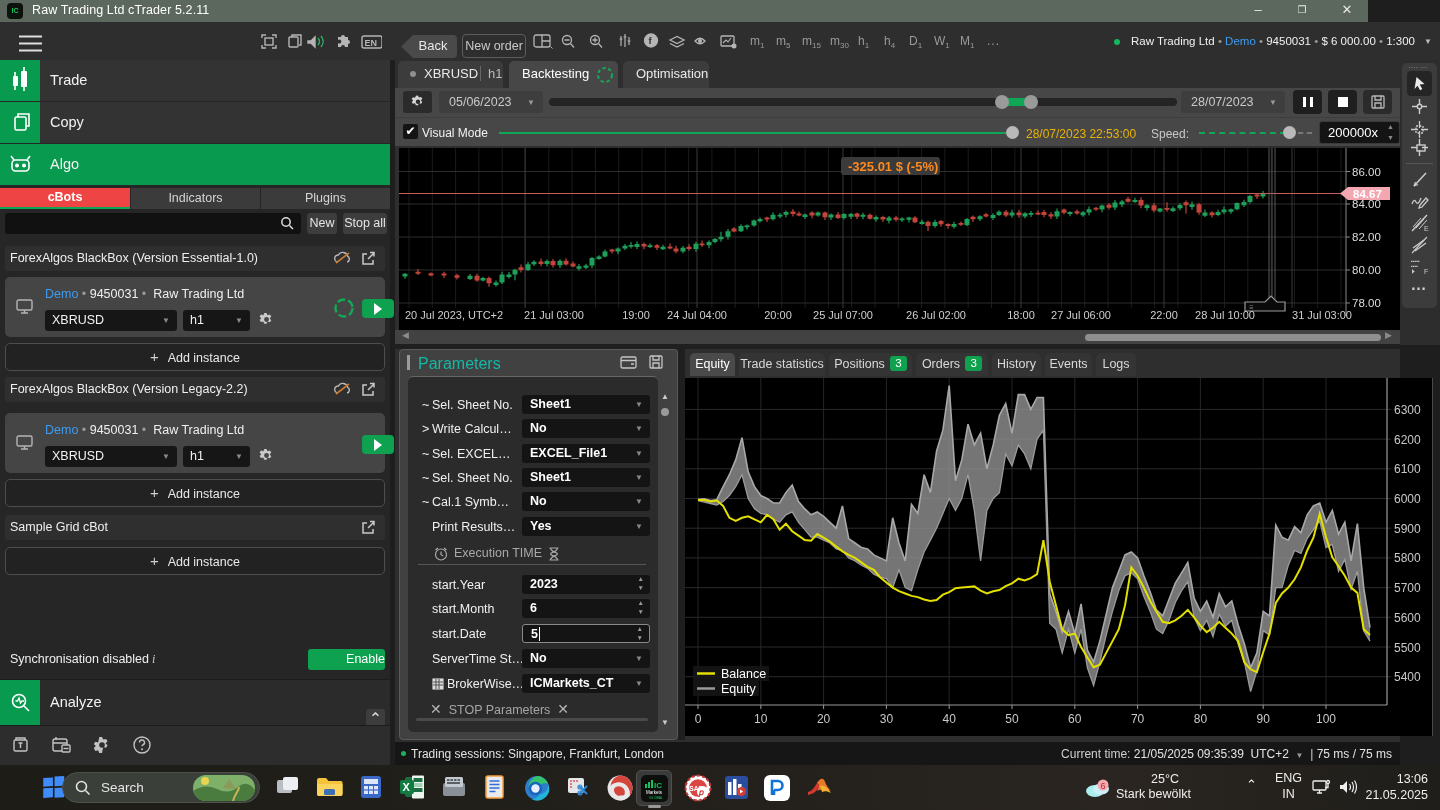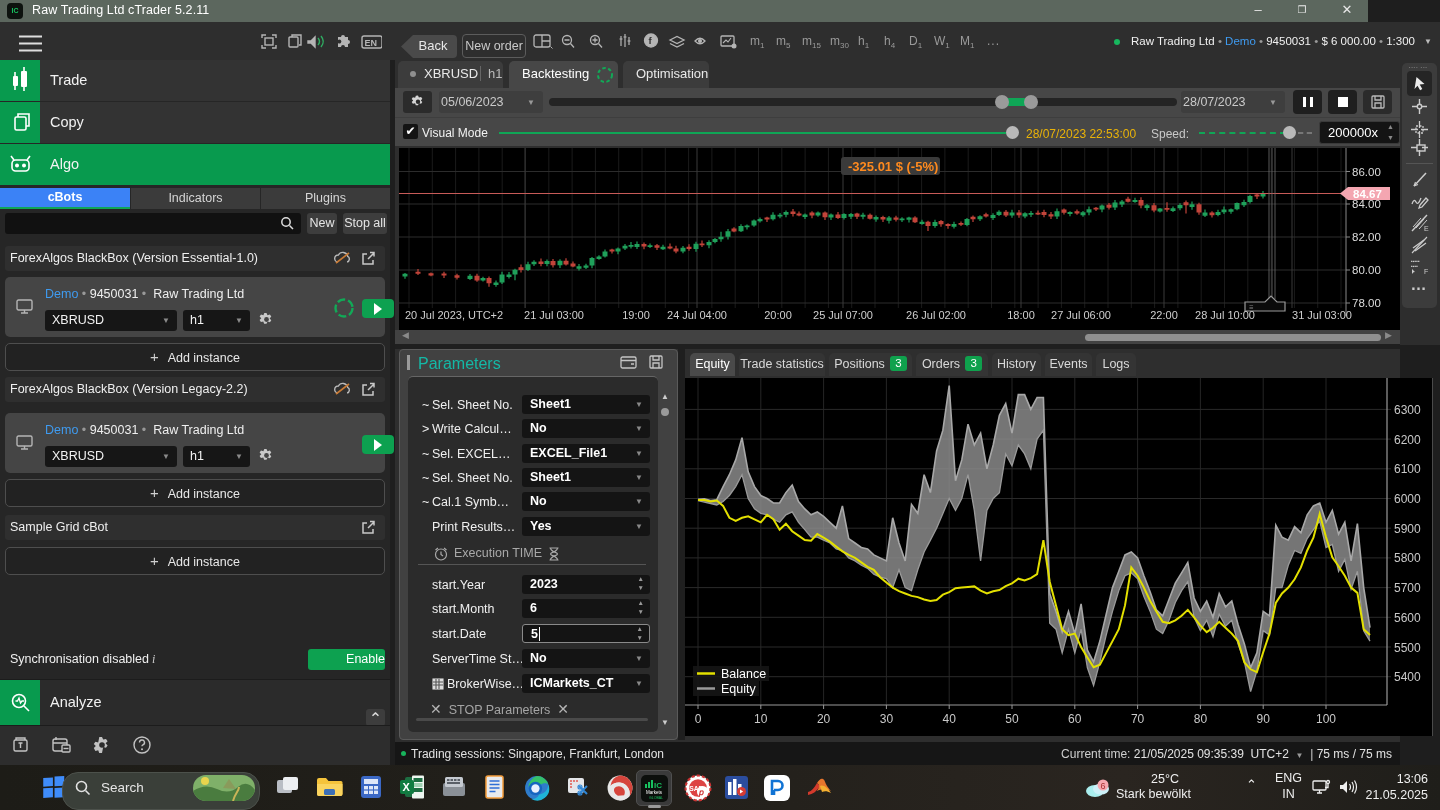--- a/index.html
+++ b/index.html
@@ -27,21 +27,21 @@
 #acct .sep{color:#9a9a9a}
 #acctdot{top:17px;right:320px;width:6px;height:6px;border-radius:50%;background:#17b75e}
 #acctcaret{top:15px;right:8px;color:#bbb;font-size:8px}
 
 #sidebar{left:0;top:60px;width:390px;height:705px;background:#262626}
 .navrow{left:0;width:390px;height:42px;background:#333;border-bottom:1px solid #262626;box-sizing:border-box}
 .navrow .ic{position:absolute;left:0;top:0;width:40px;height:41px;background:#089a4e}
 .navrow .lb{position:absolute;left:50px;top:12px;color:#f2f2f2;font-size:14.5px}
 #algorow{background:#089a4e}
 .sbtab{top:128px;height:21px;background:#3b3b3b;color:#d5d5d5;font-size:12.5px;text-align:center;line-height:21px}
-#tab-cbots{background:#3b82f6;border-bottom:2px solid #0fa656;color:#fff;font-weight:bold;line-height:19px}
+#tab-cbots{background:#ef4444;border-bottom:2px solid #0fa656;color:#fff;font-weight:bold;line-height:19px}
 #searchbox{left:5px;top:153px;width:296px;height:21px;background:#111;border-radius:3px}
 #searchbox .mag{position:absolute;right:6px;top:3px}
 .sbbtn{top:153px;height:21px;background:#3d3d3d;border-radius:3px;color:#e5e5e5;font-size:12.5px;
 text-align:center;line-height:21px}
 .botrow{left:5px;width:380px;height:25px;background:#2f2f2f;border-radius:3px;color:#efefef;font-size:12.5px;line-height:25px}
 .botrow .nm{margin-left:5px}
 .botrow svg{position:absolute;top:4px}
 .card{left:5px;width:380px;height:60px;background:#454545;border-radius:5px}
 .card .acc{position:absolute;left:40px;top:10px;font-size:12.5px;color:#efefef}
 .card .acc .demo{color:#3f9bf0}
@@ -63,21 +63,21 @@
 #collapsebtn{position:absolute;left:366px;top:29px;width:19px;height:17px;background:#3d3d3d;border-radius:3px;
 color:#ddd;text-align:center}
 #sbicons{left:0;top:665px;width:390px;height:40px;background:#2d2d2d;border-top:1px solid #1c1c1c}
 
 #main{left:395px;top:60px;width:1005px;height:705px;background:#2e2e2e}
 .mtab{top:1px;height:27px;border-radius:5px 5px 0 0;background:#3c3c3c;color:#e9e9e9;font-size:13px}
 #tab-bt{background:#474747;color:#fff}
 #ctrlrow{left:0;top:28px;width:1005px;height:29px;background:#474747}
 #gearbtn{left:8px;top:3px;width:29px;height:22px;background:#2b2b2b;border-radius:3px;text-align:center;line-height:22px}
 .datedd{top:3px;width:104px;height:22px;background:#3e3e3e;border-radius:3px;color:#c9c9c9;font-size:12.5px;line-height:22px}
-.datedd .v{margin-left:2px}
+.datedd .v{margin-left:10px}
 .datedd .c{position:absolute;right:8px;top:1px;color:#999;font-size:8px}
 #btslider{left:154px;top:10px;width:628px;height:8px;background:#242424;border-radius:4px}
 #btslider .fill{position:absolute;left:457px;width:25px;height:8px;background:#0fa656}
 #btslider .h1,#btslider .h2{position:absolute;top:-3px;width:14px;height:14px;border-radius:50%;background:#9a9a9a}
 .sqbtn{top:2px;width:29px;height:24px;background:#1f1f1f;border-radius:4px;text-align:center;line-height:24px}
 #visrow{left:0;top:57px;width:1005px;height:29px;background:#474747;border-top:1px solid #3e3e3e}
 #vischeck{left:8px;top:6px;width:15px;height:15px;background:#141414;border-radius:2px;color:#fff;
 font-size:12px;text-align:center;line-height:15px}
 #vislabel{left:27px;top:8px;color:#f2f2f2;font-size:12px}
 #visline{left:104px;top:14px;width:507px;height:2px;background:#0fa656}
@@ -130,21 +130,21 @@
 #statusbar .l{position:absolute;left:16px;top:5px}
 #statusbar .r{position:absolute;right:8px;top:5px}
 #statusbar .r .cap{color:#cfcfcf}
 
 #righttools{left:1402px;top:63px;width:35px;height:245px;background:#3c3c3c;border-radius:5px}
 .rtool{position:absolute;left:5px;width:25px;height:25px;color:#ccc;text-align:center}
 #rt-cursor{background:#252525;border-radius:4px}
 
 #taskbar{left:0;top:765px;width:1440px;height:45px;background:linear-gradient(90deg,#1d1c17 0%,#24211c 55%,#2a2520 78%,#1f1e1a 100%)}
 .tbico{position:absolute;top:9px;width:28px;height:28px}
-#tsearch{position:absolute;left:62px;top:7px;width:198px;height:38px;background:#3a3f39;border:1px solid #4c514b;
+#tsearch{position:absolute;left:62px;top:7px;width:198px;height:31px;background:#3a3f39;border:1px solid #4c514b;
 border-radius:16px;color:#e5e5e5;font-size:13.5px}
 #tsearch .mg{position:absolute;left:12px;top:7px}
 #tsearch .t{position:absolute;left:38px;top:7px}
 #tsearch .img{position:absolute;right:4px;top:2px;width:62px;height:26px;border-radius:13px;overflow:hidden}
 #tray{position:absolute;right:0;top:0;width:380px;height:45px;color:#eee}
 </style></head><body>
 
 <div id="titlebar" class="abs">
  <div class="appicon abs">IC</div>
  <div class="t abs">Raw Trading Ltd cTrader 5.2.11</div>

